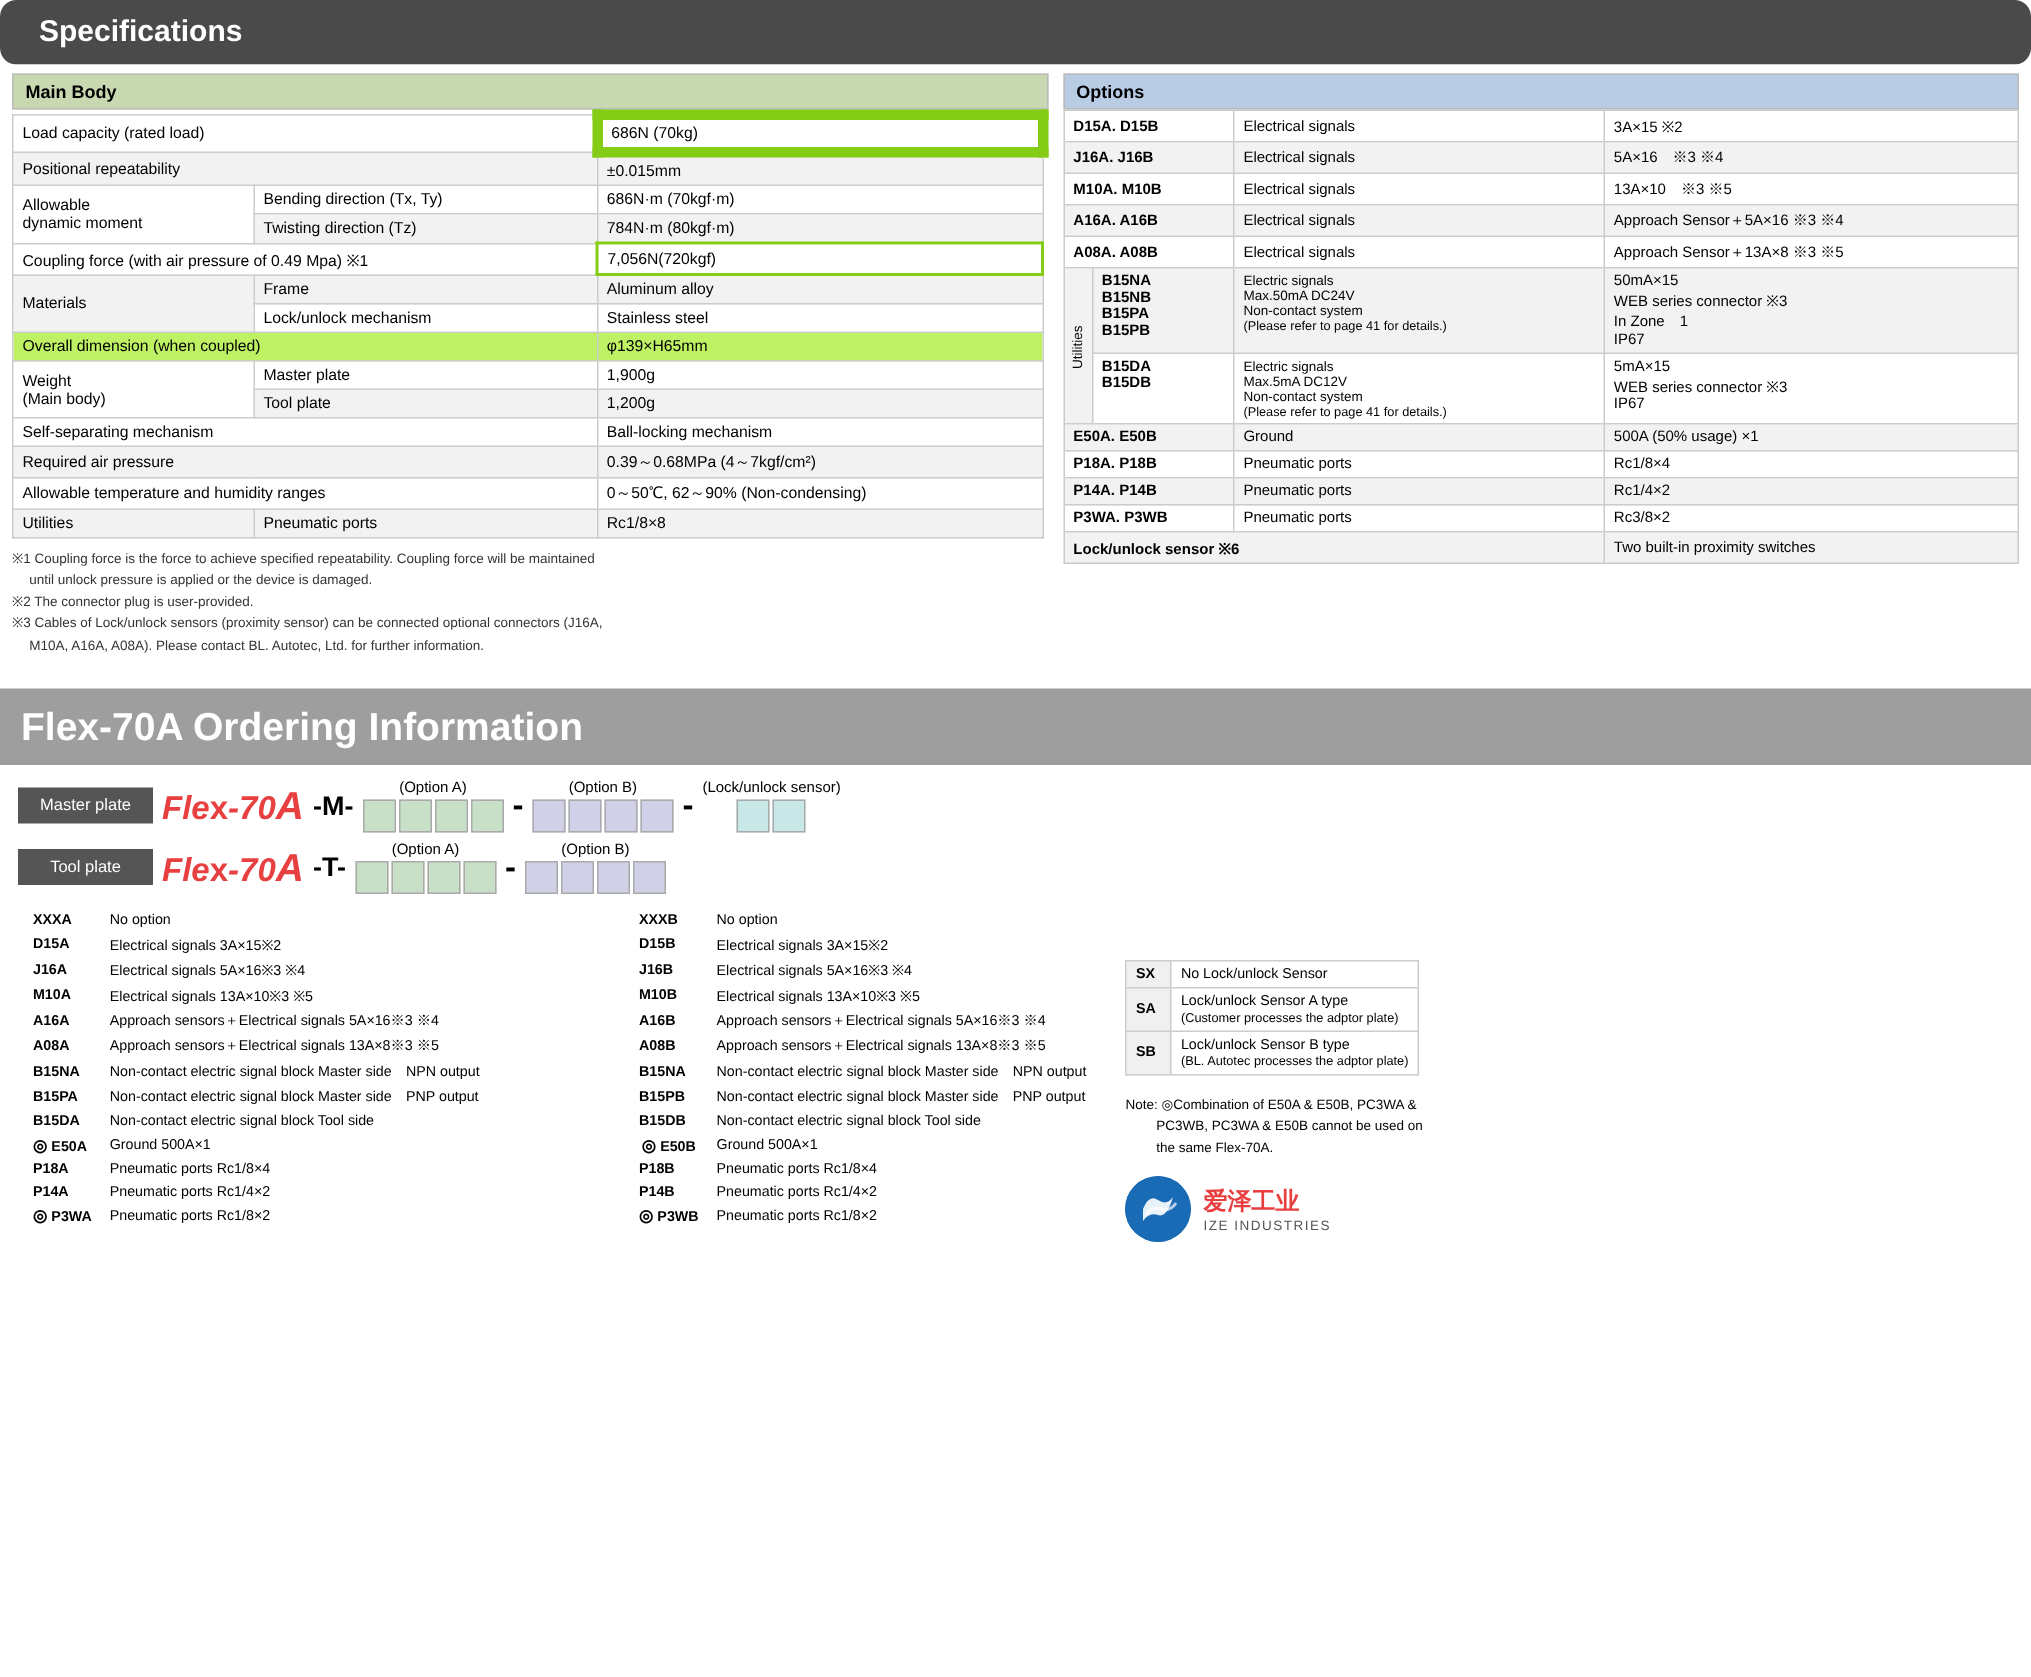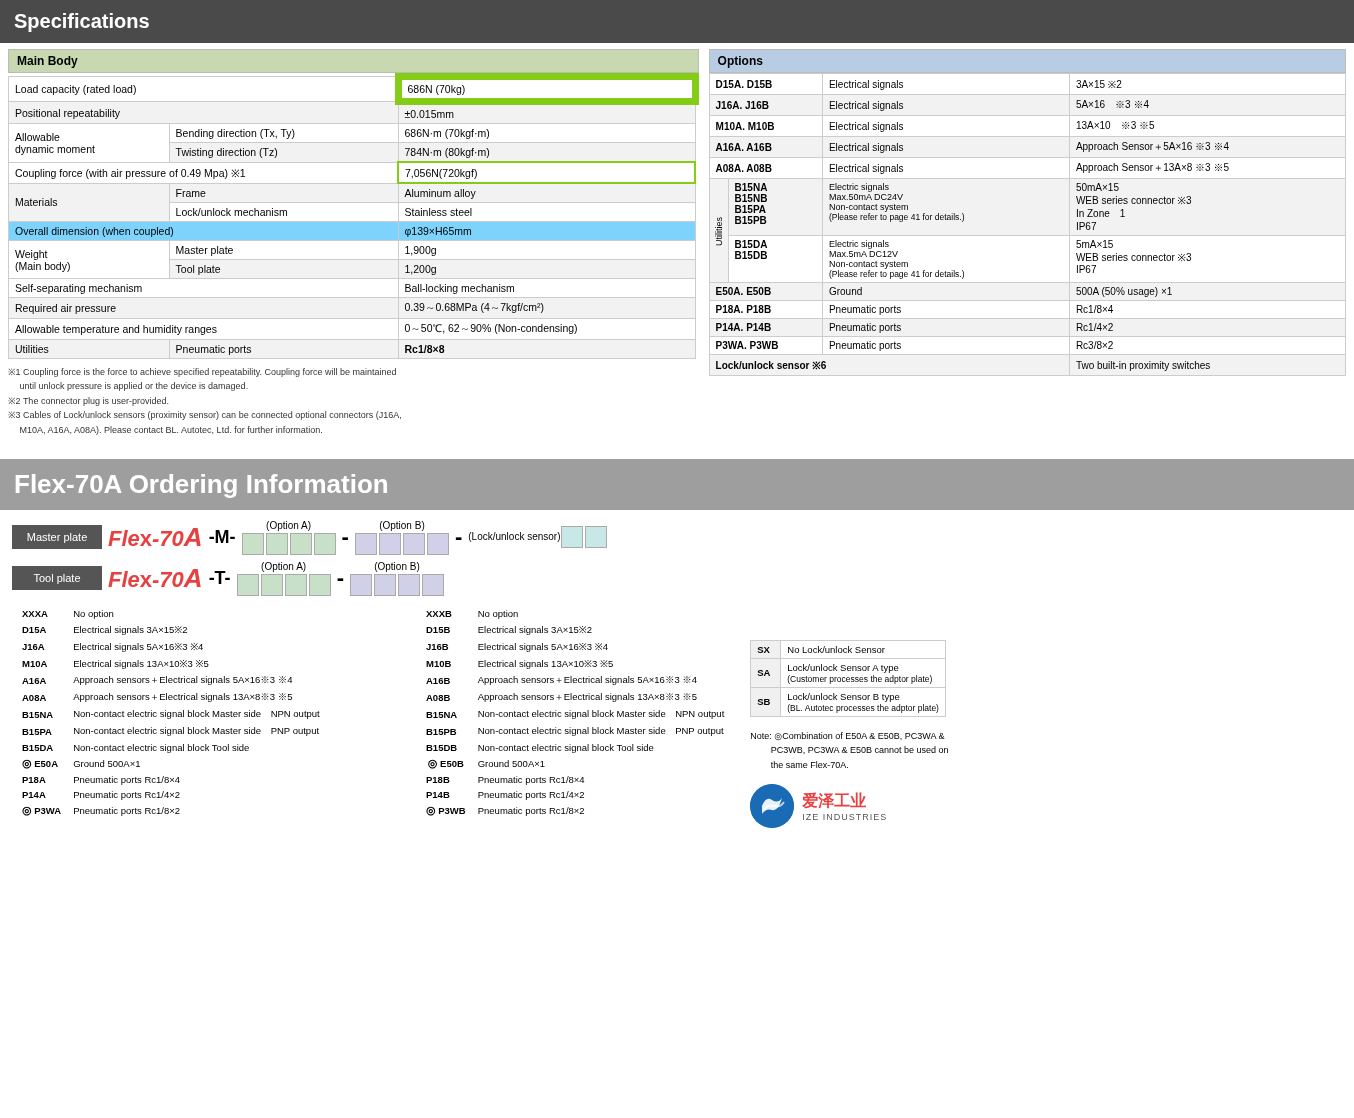--- a/index.html
+++ b/index.html
@@ -1,21 +1,21 @@
 <!DOCTYPE html>
 <html><head>
   <meta charset="utf-8">
   <style>
     * { box-sizing: border-box; margin: 0; padding: 0; }
     body { font-family: Arial, sans-serif; font-size: 11px; background: #fff; color: #000; width: 1354px; }
   </style>
 </head>
 <body>
 
-<div style="background:#4a4a4a; color:#fff; font-size:20px; font-weight:bold; padding:10px 14px;">
+<div style="background:#4a4a4a; color:#fff; font-size:20px; font-weight:bold; padding:10px 26px;border-radius:11px;">
   <span>Specifications</span>
 </div>
 
 <div style="display:flex; gap:10px; padding:6px 8px; background:#fff; align-items:flex-start;">
 
   <div style="width:52%;">
     <div style="background:#c8d8b0; padding:4px 8px; font-size:12px; font-weight:bold; margin-bottom:0; border:1px solid #bbb;">
       <span>Main Body</span>
     </div>
     <table style="width:100%; border-collapse:collapse; font-size:10.5px;">
@@ -43,21 +43,21 @@
         </tr>
         <tr style="background:#f2f2f2;">
           <td rowspan="2" style="border:1px solid #ccc; padding:3px 6px; vertical-align:middle;">Materials</td>
           <td style="border:1px solid #ccc; padding:3px 6px;">Frame</td>
           <td style="border:1px solid #ccc; padding:3px 6px;">Aluminum alloy</td>
         </tr>
         <tr>
           <td style="border:1px solid #ccc; padding:3px 6px;">Lock/unlock mechanism</td>
           <td style="border:1px solid #ccc; padding:3px 6px;">Stainless steel</td>
         </tr>
-        <tr style="background:#7dd3fc;">
+        <tr style="background:#bef264;">
           <td colspan="2" style="border:1px solid #ccc; padding:3px 6px;">Overall dimension (when coupled)</td>
           <td style="border:1px solid #ccc; padding:3px 6px;">φ139×H65mm</td>
         </tr>
         <tr>
           <td rowspan="2" style="border:1px solid #ccc; padding:3px 6px; vertical-align:middle;">Weight<br>(Main body)</td>
           <td style="border:1px solid #ccc; padding:3px 6px;">Master plate</td>
           <td style="border:1px solid #ccc; padding:3px 6px;">1,900g</td>
         </tr>
         <tr style="background:#f2f2f2;">
           <td style="border:1px solid #ccc; padding:3px 6px;">Tool plate</td>
@@ -71,21 +71,21 @@
           <td colspan="2" style="border:1px solid #ccc; padding:3px 6px;">Required air pressure</td>
           <td style="border:1px solid #ccc; padding:3px 6px;">0.39～0.68MPa (4～7kgf/cm²)</td>
         </tr>
         <tr>
           <td colspan="2" style="border:1px solid #ccc; padding:3px 6px;">Allowable temperature and humidity ranges</td>
           <td style="border:1px solid #ccc; padding:3px 6px;">0～50℃, 62～90% (Non-condensing)</td>
         </tr>
         <tr style="background:#f2f2f2;">
           <td style="border:1px solid #ccc; padding:3px 6px;">Utilities</td>
           <td style="border:1px solid #ccc; padding:3px 6px;">Pneumatic ports</td>
-          <td style="border:1px solid #ccc; padding:3px 6px;font-weight:bold;">Rc1/8×8</td>
+          <td style="border:1px solid #ccc; padding:3px 6px;">Rc1/8×8</td>
         </tr>
       </tbody>
     </table>
     <div style="font-size:9px; color:#333; margin-top:6px; line-height:1.6;">
       <div>※1 Coupling force is the force to achieve specified repeatability. Coupling force will be maintained</div>
       <div>　  until unlock pressure is applied or the device is damaged.</div>
       <div>※2 The connector plug is user-provided.</div>
       <div>※3 Cables of Lock/unlock sensors (proximity sensor) can be connected optional connectors (J16A,</div>
       <div>　  M10A, A16A, A08A). Please contact BL. Autotec, Ltd. for further information.</div>
     </div>
@@ -191,21 +191,21 @@
     <div style="display:flex; flex-direction:column; align-items:center;">
       <span style="font-size:10px; margin-bottom:2px;">(Option B)</span>
       <div style="display:flex; gap:2px;">
         <div style="width:22px;height:22px;border:1px solid #aaa;background:#d0d0e8;"></div>
         <div style="width:22px;height:22px;border:1px solid #aaa;background:#d0d0e8;"></div>
         <div style="width:22px;height:22px;border:1px solid #aaa;background:#d0d0e8;"></div>
         <div style="width:22px;height:22px;border:1px solid #aaa;background:#d0d0e8;"></div>
       </div>
     </div>
     <div style="font-size:22px; font-weight:bold;">-</div>
-    <div style="display:flex; flex-direction:row; align-items:center;">
+    <div style="display:flex; flex-direction:column; align-items:center;">
       <span style="font-size:10px; margin-bottom:2px;">(Lock/unlock sensor)</span>
       <div style="display:flex; gap:2px;">
         <div style="width:22px;height:22px;border:1px solid #aaa;background:#c8e8e8;"></div>
         <div style="width:22px;height:22px;border:1px solid #aaa;background:#c8e8e8;"></div>
       </div>
     </div>
   </div>
 
   <div style="display:flex; align-items:center; margin-bottom:10px; gap:6px;">
     <div style="background:#555; color:#fff; padding:6px 10px; font-size:11px; min-width:90px; text-align:center;">

